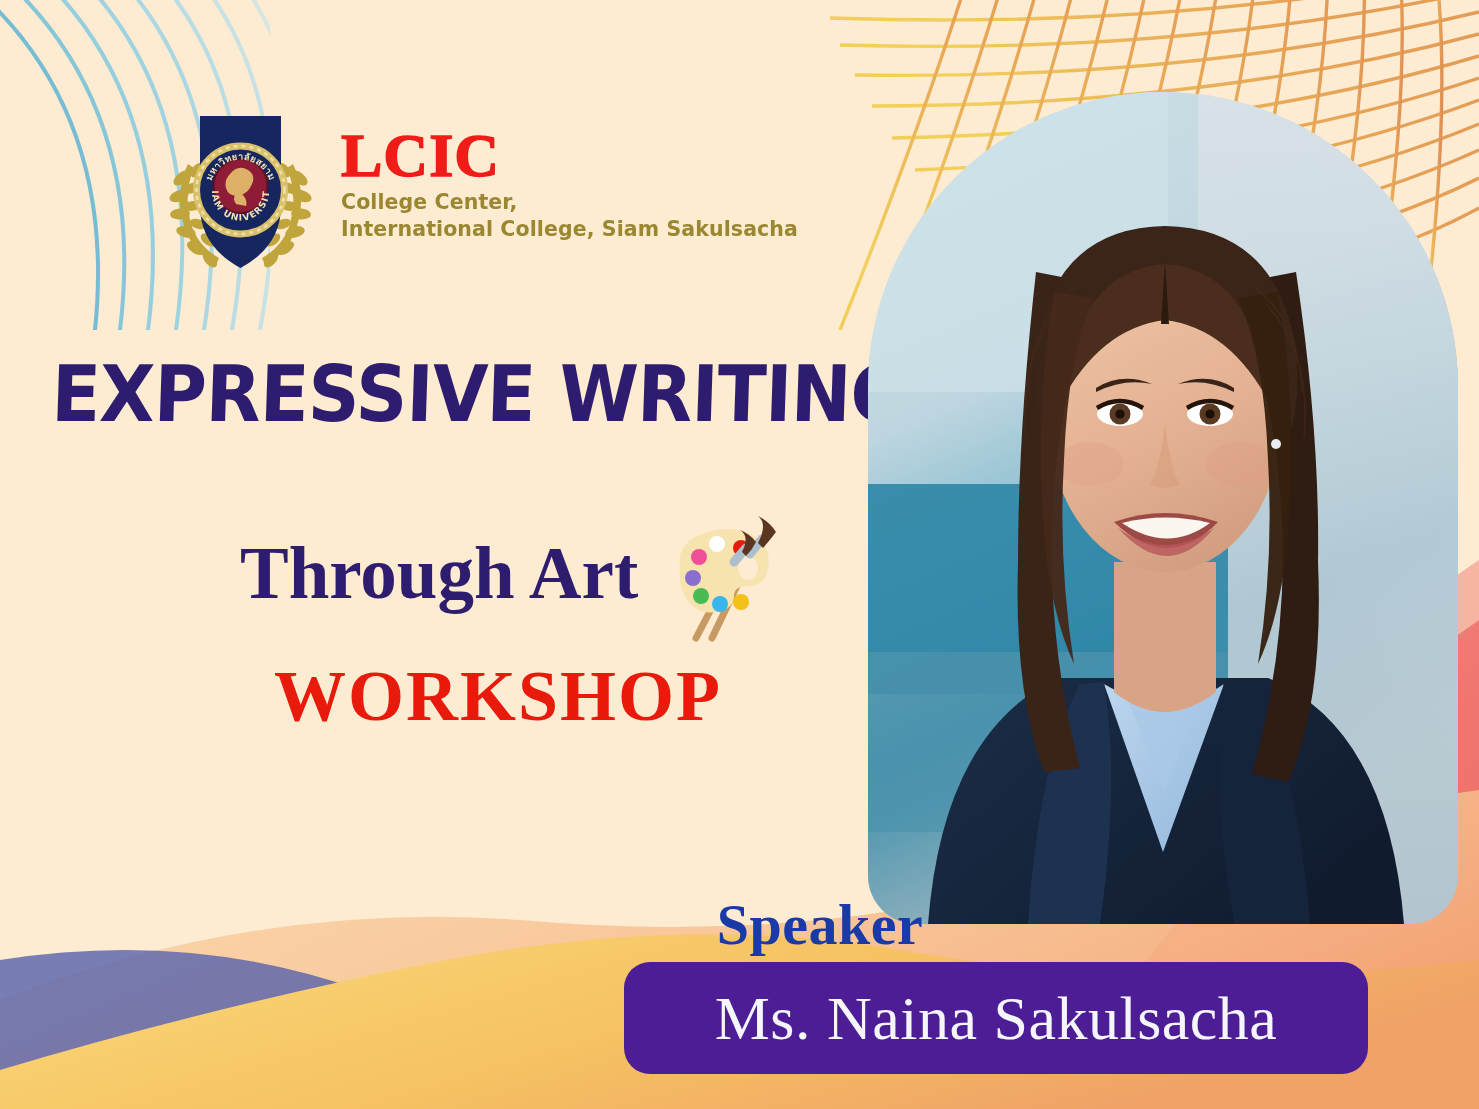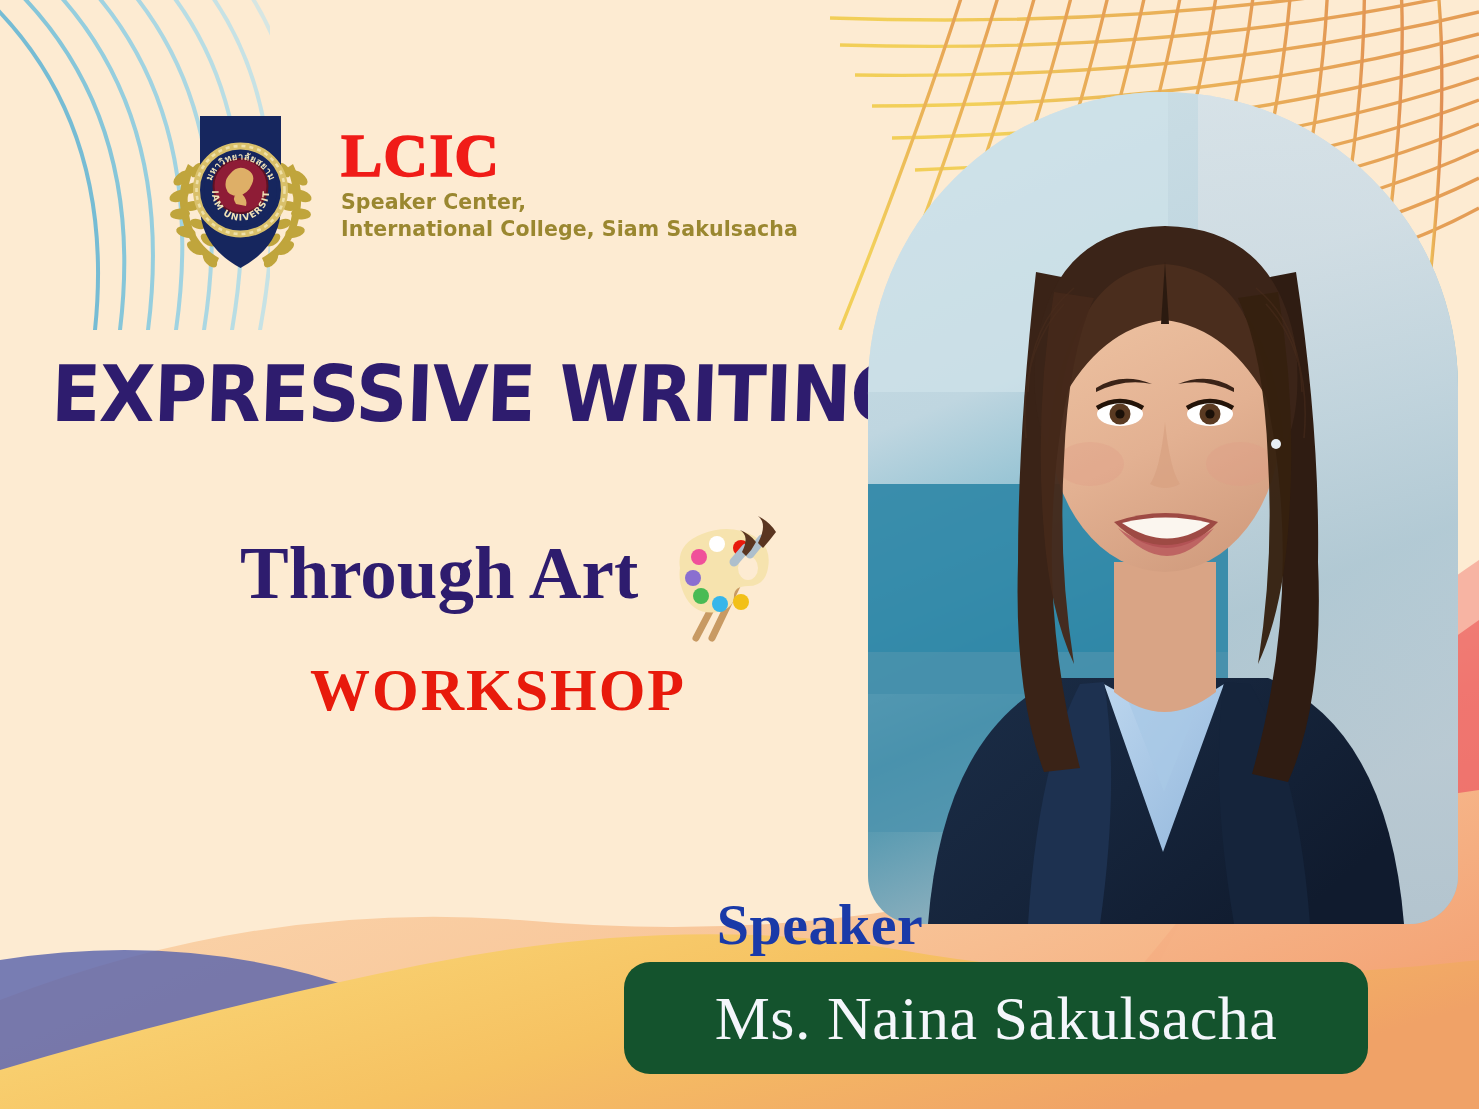--- a/index.html
+++ b/index.html
@@ -104,21 +104,21 @@
     margin-top: 6px;
   }
   #headline-workshop {
     position: absolute;
     left: 18px;
     top: 660px;
     width: 960px;
     text-align: center;
     font-family: "Liberation Serif", serif;
     font-weight: bold;
-    font-size: 60px;
+    font-size: 72px;
     line-height: 1;
     letter-spacing: 2px;
     color: #e81a0c;
     white-space: nowrap;
   }
 
   
   #speaker-label {
     position: absolute;
     left: 620px;
@@ -133,21 +133,21 @@
     color: #1a3aa8;
     white-space: nowrap;
     margin-top: 48px;
   }
   #speaker-name-banner {
     position: absolute;
     left: 624px;
     top: 962px;
     width: 744px;
     height: 112px;
-    background: #14532d;
+    background: #4c1d95;
     border-radius: 26px;
     display: flex;
     align-items: center;
     justify-content: center;
   }
   #speaker-name {
     font-family: "Liberation Serif", serif;
     font-size: 62px;
     line-height: 1;
     color: #f4f6fb;
@@ -314,21 +314,21 @@
           <textPath href="#arcTop" startOffset="50%" text-anchor="middle">มหาวิทยาลัยสยาม</textPath>
         </text>
         <text font-family="'DejaVu Sans', sans-serif" font-size="9" font-weight="bold" fill="#f0e3b8" letter-spacing="1.2">
           <textPath href="#arcBot" startOffset="50%" text-anchor="middle">SIAM UNIVERSITY</textPath>
         </text>
       </svg>
     </div>
 
     <div id="logo-text-block">
       <div id="logo-acronym">LCIC</div>
-      <div class="logo-sub-line">Speaker Center,</div>
+      <div class="logo-sub-line">College Center,</div>
       <div class="logo-sub-line">International College, Siam Sakulsacha</div>
     </div>
   </div>
 
   <div id="headline-expressive">EXPRESSIVE WRITING</div>
 
   <div id="headline-through-row">
     <div id="headline-through">Through Art</div>
 
     <svg id="palette-icon" viewBox="0 0 120 140">

